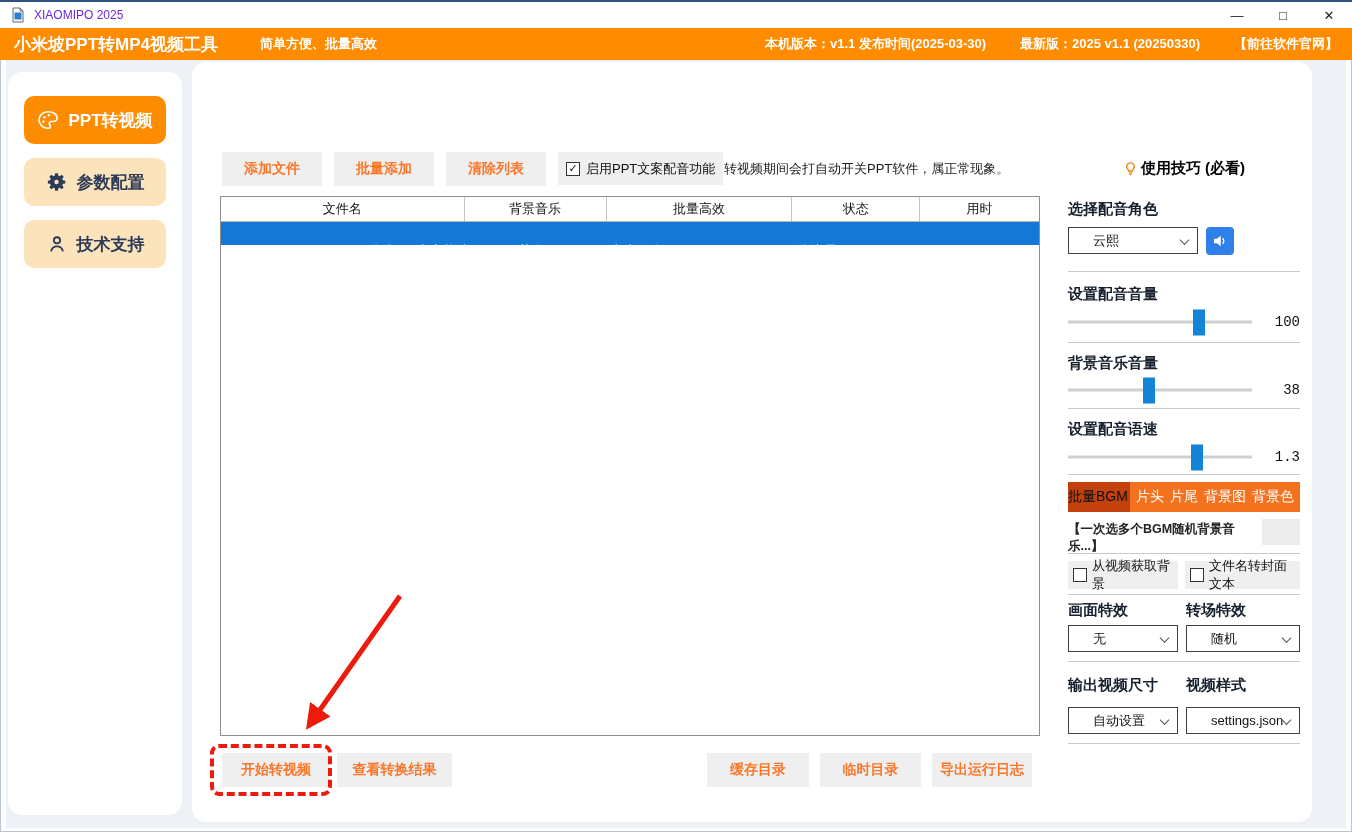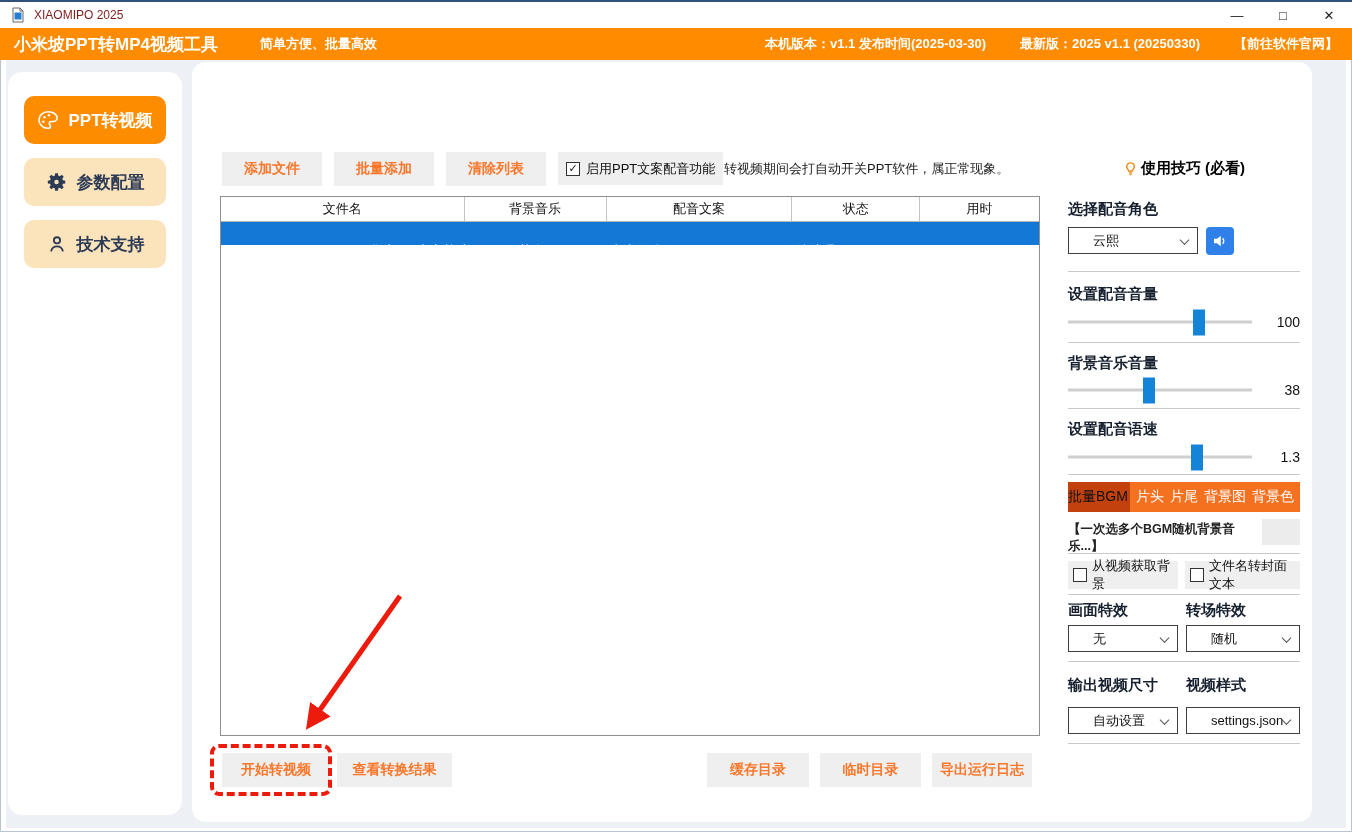--- a/index.html
+++ b/index.html
@@ -4,21 +4,21 @@
 <style>
   * { margin:0; padding:0; box-sizing:border-box; }
   html,body { width:1352px; height:832px; }
   body { font-family:"Liberation Sans","DejaVu Sans",sans-serif; background:#fff; position:relative; overflow:hidden;
          box-shadow: inset 0 0 0 1px #b9c3d2; }
 
   
   .titlebar { position:absolute; left:0; top:0; width:1352px; height:28px; background:#fff;
               border-top:2px solid #30517e; display:flex; align-items:center; }
   .titlebar .doc { margin-left:10px; width:16px; height:16px; }
-  .titlebar .ttl { margin-left:8px; font-size:12px; color:#7f1d1d; }
+  .titlebar .ttl { margin-left:8px; font-size:12px; color:#6d28d9; }
   .wctl { margin-left:auto; display:flex; height:100%; }
   .wctl div { width:46px; display:flex; align-items:center; justify-content:center; font-size:13px; color:#222; }
 
   
   .appbar { position:absolute; left:0; top:28px; width:1352px; height:32px; background:#FF8C00;
             display:flex; align-items:center; color:#fff; padding:0 14px; }
   .appbar .name { font-size:17px; font-weight:bold; }
   .appbar .tag { font-size:13px; font-weight:bold; margin-left:42px; }
   .appbar .right { margin-left:auto; display:flex; gap:34px; font-size:13px; font-weight:bold; }
 
@@ -66,21 +66,21 @@
           color:#000000; font-weight:bold; font-size:15px; cursor:pointer; }
   .plabel { font-size:15px; font-weight:bold; color:#16202e; }
   .ddl { height:27px; border:1px solid #3f3f3f; background:#fff; display:flex; align-items:center;
          padding:0 24px; font-size:13px; color:#111; position:relative; cursor:pointer; }
   .chev { position:absolute; right:9px; top:50%; width:7px; height:7px; border-right:1.6px solid #555;
           border-bottom:1.6px solid #555; transform:translateY(-65%) rotate(45deg); }
   .spk { width:28px; height:28px; background:#2f80e8; border-radius:4px; display:flex; align-items:center;
          justify-content:center; cursor:pointer; }
   .spk svg { width:18px; height:18px; }
 
-  .slider { left:0; width:232px; height:30px; }
+  .slider { left:0; width:232px; height:30px;font-family:Liberation Mono, monospace; }
   .strack { position:absolute; left:0; top:50%; width:184px; height:3px; background:#cfcfcf; transform:translateY(-50%); }
   .shandle { position:absolute; top:50%; transform:translate(-50%,-50%); width:12px; height:26px; background:#1484d8; cursor:pointer; }
   .sval { position:absolute; right:0; top:50%; transform:translateY(-50%); font-size:14px; color:#111; }
 
   .batchbgm { left:0; width:62px; height:30px; background:#c2410c; font-size:14px; color:#111;
               display:flex; align-items:center; cursor:pointer; }
   .bgmtabs { left:62px; width:170px; height:30px; background:#f4711f; color:#fff; display:flex;
              align-items:center; justify-content:space-evenly; font-size:14px; }
   .bgmtabs span { cursor:pointer; }
   .hint { left:0; width:190px; font-size:12.5px; font-weight:bold; color:#222; }
@@ -157,21 +157,21 @@
     <div class="ckgroup">
       <span class="cbx">✓</span>
       <span>启用PPT文案配音功能</span>
     </div>
     <div class="note">转视频期间会打自动开关PPT软件，属正常现象。</div>
 
     <div class="tbl">
       <div class="thead">
         <div class="th c0">文件名</div>
         <div class="th c1">背景音乐</div>
-        <div class="th c2">配音文案</div>
+        <div class="th c2">批量高效</div>
         <div class="th c3">状态</div>
         <div class="th c4">用时</div>
       </div>
       <div class="trow">
         <div class="td c0">C:/Users/admin/Desktop/华为ICT大赛基础</div>
         <div class="td c1">D:/BGM/节奏advertising</div>
         <div class="td c2">点击修改</div>
         <div class="td c3">待处理</div>
         <div class="td c4"></div>
       </div>

